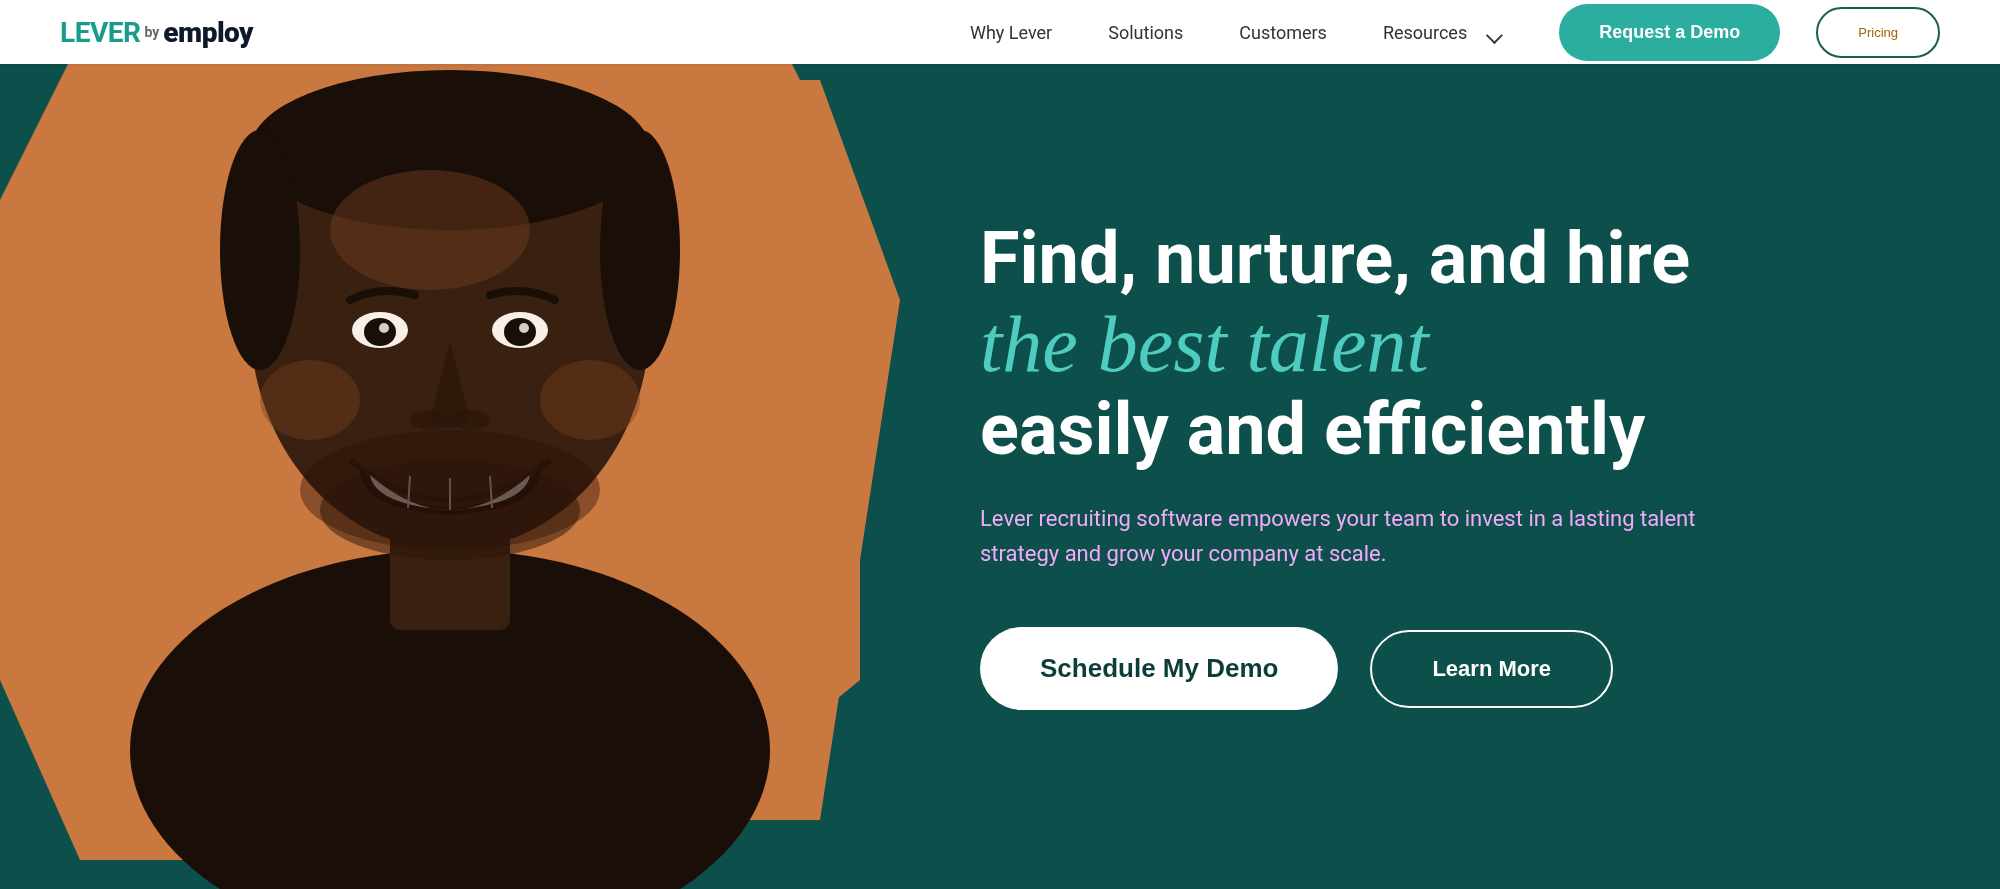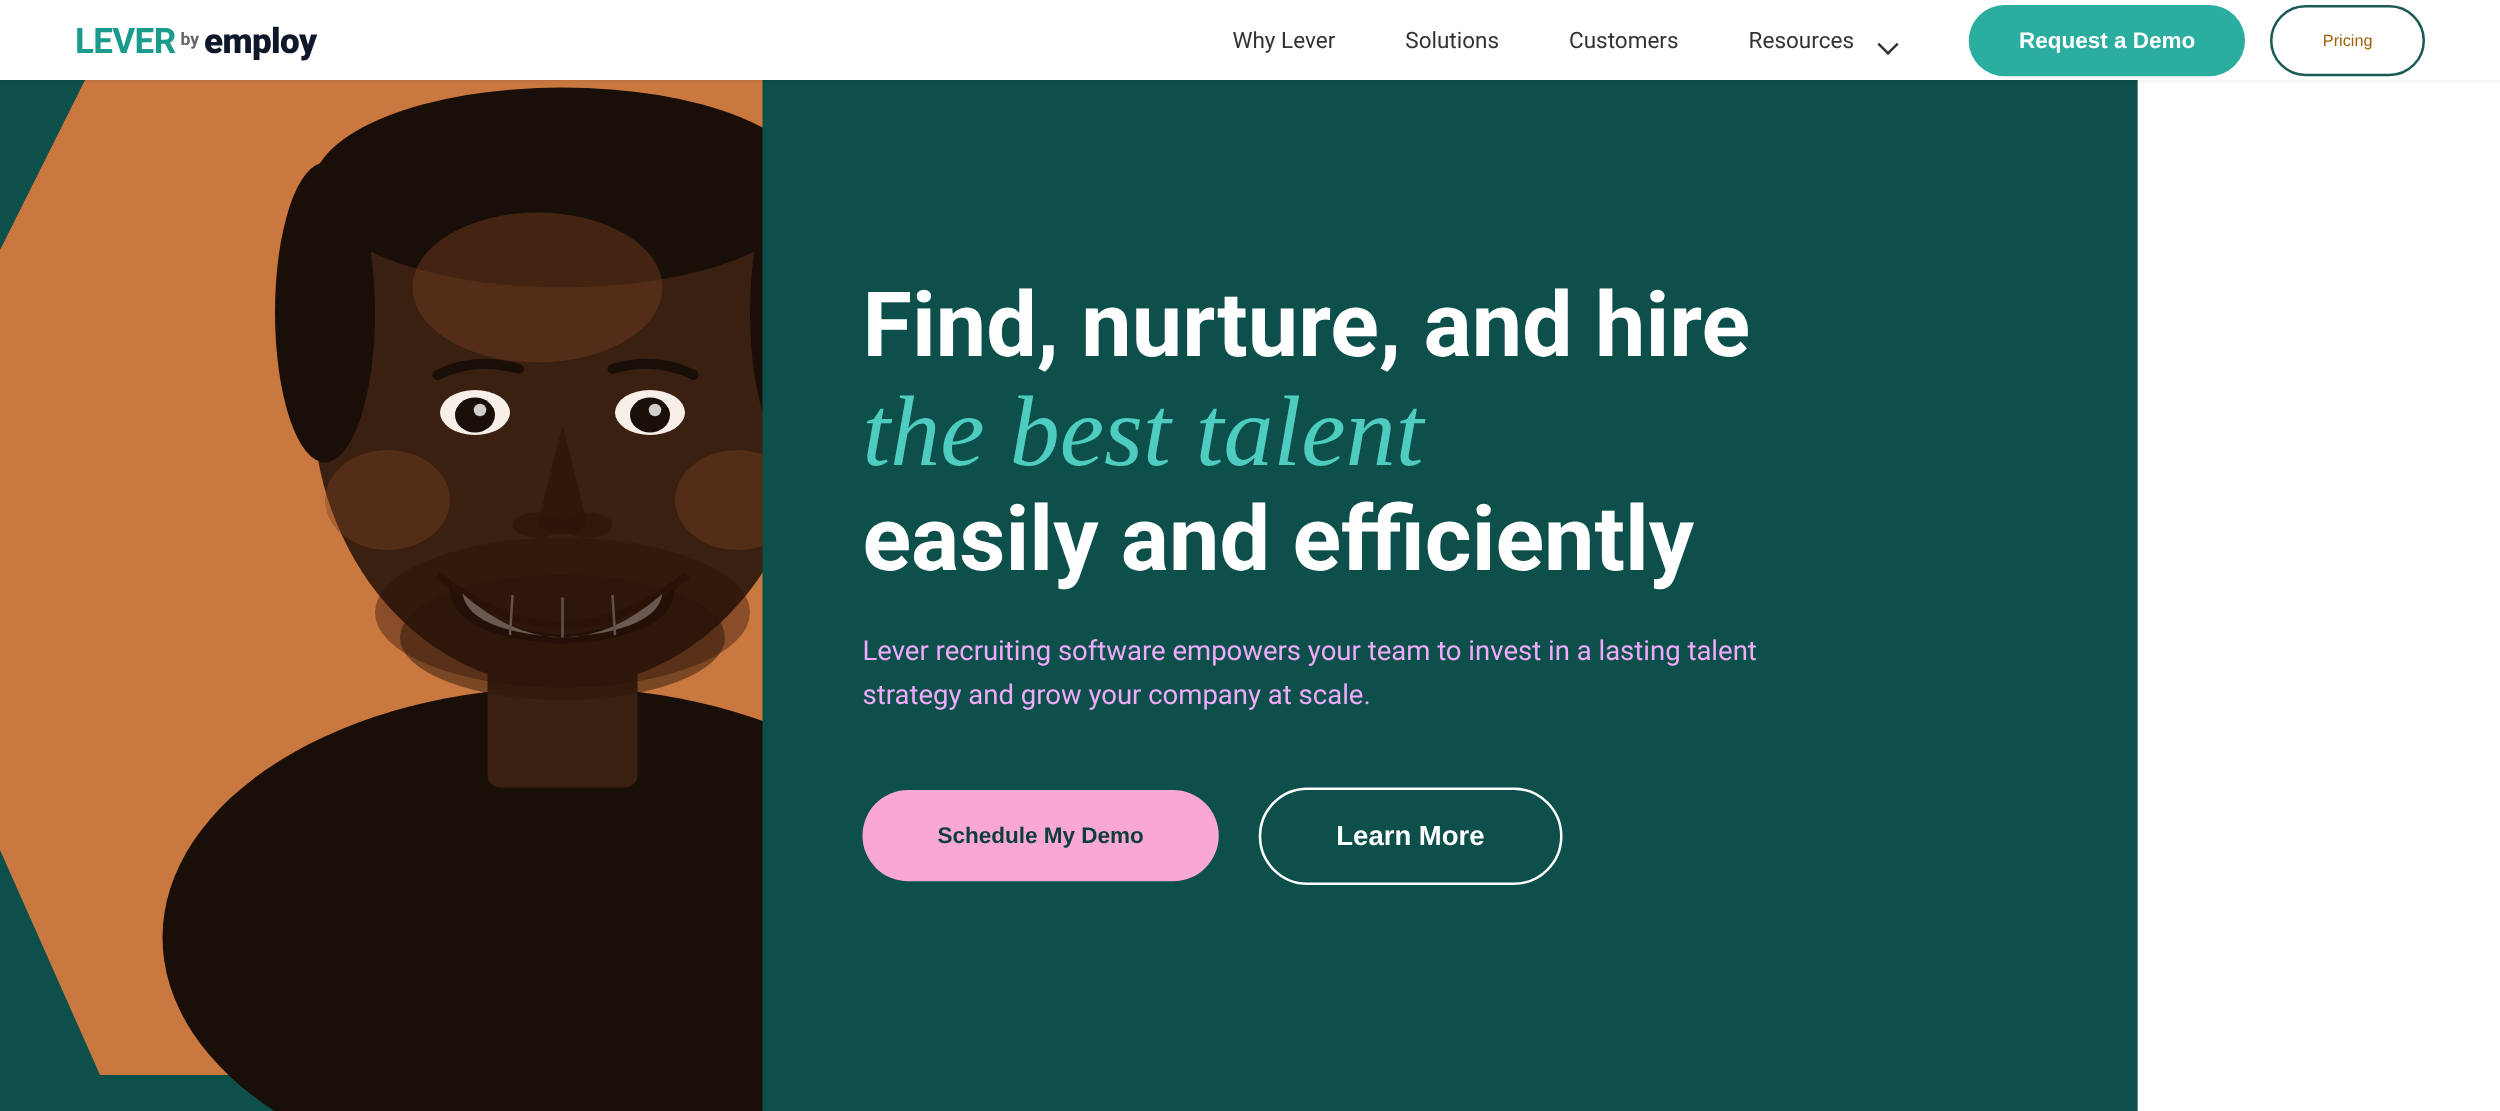--- a/index.html
+++ b/index.html
@@ -83,21 +83,22 @@
       width: 12px;
       height: 12px;
       border-right: 2px solid #333;
       border-bottom: 2px solid #333;
       transform: rotate(45deg) translateY(-2px);
       display: inline-block;
     }
 
     .nav-buttons {
       display: flex;
-      gap: 20px;
+      align-items: center;
+      gap: 36px;
     }
 
     .btn-demo {
       background: #2bada0;
       color: #fff;
       border: none;
       border-radius: 50px;
       padding: 18px 40px;
       font-size: 18px;
       font-weight: 700;
@@ -113,21 +114,21 @@
       padding: 16px 40px;
       font-size: 13px;
       font-weight: 400;
       cursor: pointer;
       white-space: nowrap;
     }
 
     
     .hero {
       position: relative;
-      width: 1710px;
+      width: 2000px;
       height: 889px;
       background: #0d4f4a;
       display: flex;
       overflow: hidden;
     }
 
     
     .hero-image-area {
       position: absolute;
       left: 0;
@@ -191,26 +192,26 @@
       margin-bottom: 56px;
     }
 
     .hero-buttons {
       display: flex;
       gap: 32px;
       align-items: center;
     }
 
     .btn-schedule {
-      background: #f9a8d4;
+      background: #ffffff;
       color: #0d3d38;
       border: none;
       border-radius: 50px;
       padding: 26px 60px;
-      font-size: 18px;
+      font-size: 26px;
       font-weight: 700;
       cursor: pointer;
       white-space: nowrap;
     }
 
     .btn-learn {
       background: transparent;
       color: #ffffff;
       border: 2.5px solid #ffffff;
       border-radius: 50px;

